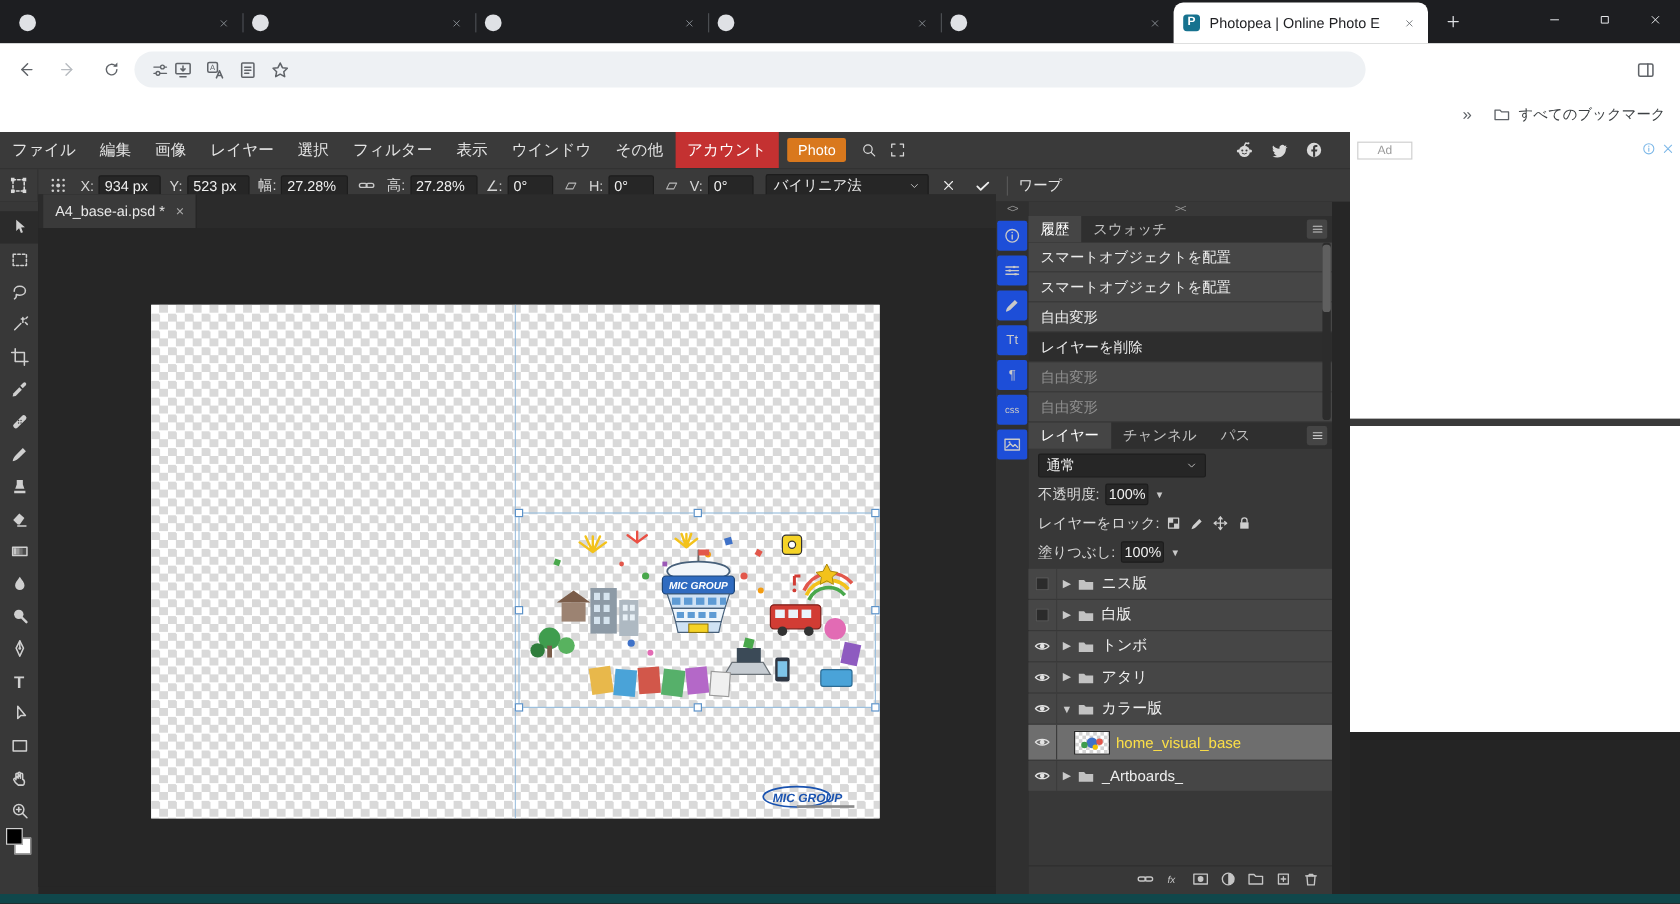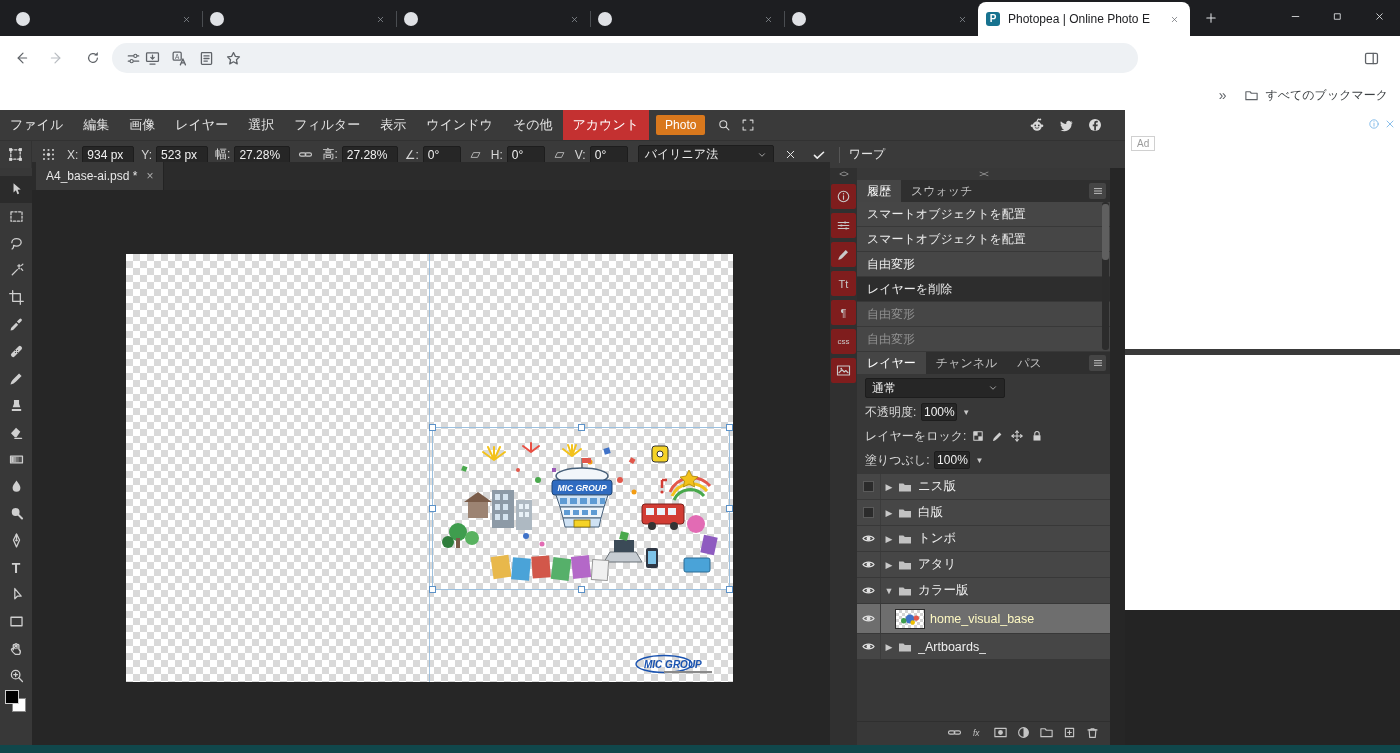--- a/index.html
+++ b/index.html
@@ -101,21 +101,21 @@
 .selbox{position:absolute;left:306px;top:173px;width:298px;height:163px;border:1px solid #9cc0de;}
 .handle{position:absolute;width:7px;height:7px;background:#fff;border:1px solid #5c92c8;}
 .h-nw{left:-4px;top:-4px;}.h-n{left:145px;top:-4px;}.h-ne{right:-4px;top:-4px;}
 .h-w{left:-4px;top:77px;}.h-e{right:-4px;top:77px;}
 .h-sw{left:-4px;bottom:-4px;}.h-s{left:145px;bottom:-4px;}.h-se{right:-4px;bottom:-4px;}
 
 
 .gutter{position:absolute;left:830px;top:58px;width:27px;height:577px;background:#303030;}
 .gut-collapse{display:block;text-align:center;font-size:9px;color:#9a9a9a;height:12px;line-height:12px;letter-spacing:-1px;}
 #side-icons{display:flex;flex-direction:column;align-items:center;gap:4px;padding-top:4px;}
-.side-ic{width:25px;height:25px;background:#7f1d1d;border-radius:2px;display:flex;align-items:center;justify-content:center;color:#c9c9c9;font-size:11px;}
+.side-ic{width:25px;height:25px;background:#1d4ed8;border-radius:2px;display:flex;align-items:center;justify-content:center;color:#c9c9c9;font-size:11px;}
 .side-ic .txt{font-size:11px;}
 .side-ic .txt.small{font-size:8px;}
 
 
 .panels{position:absolute;left:857px;top:58px;width:253px;height:577px;background:#383838;}
 .ptop{height:12px;text-align:center;font-size:9px;color:#9a9a9a;line-height:12px;letter-spacing:-1px;}
 .ptabs{position:relative;height:22px;background:#2f2f2f;display:flex;}
 .ptab{padding:0 10px;font-size:12px;color:#c4c4c4;line-height:22px;white-space:nowrap;}
 .ptab.active{background:#454545;color:#fff;}
 .pmenu{position:absolute;right:4px;top:3px;width:17px;height:16px;background:#454545;border-radius:2px;display:flex;align-items:center;justify-content:center;color:#c9c9c9;}
@@ -136,36 +136,36 @@
 .lay-row{display:flex;align-items:stretch;background:#464646;margin-bottom:1px;height:25px;}
 .lay-row.thumbrow{height:29px;}
 .lay-row.selected{background:#6e6e6e;}
 .eye-cell{width:24px;display:flex;align-items:center;justify-content:center;border-right:1px solid #3c3c3c;color:#e2e2e2;flex:none;}
 .vis-box{width:11px;height:11px;background:#2b2b2b;border:1px solid #5a5a5a;display:block;}
 .lay-body{display:flex;align-items:center;flex:1;min-width:0;}
 .lay-body.indent{padding-left:14px;}
 .lay-arrow{width:16px;text-align:center;font-size:9px;color:#c9c9c9;}
 .lay-folder{display:flex;color:#c2c2c2;}
 .lay-name{margin-left:5px;font-size:12.5px;color:#efefef;white-space:nowrap;overflow:hidden;text-overflow:ellipsis;}
-.lay-row.selected .lay-name{color:#fef9c3;}
+.lay-row.selected .lay-name{color:#fde047;}
 .lay-thumb{position:relative;width:30px;height:20px;border:1px solid #2a2a2a;flex:none;background-color:#fff;
  background-image:conic-gradient(#d4d4d4 90deg,#fff 90deg 180deg,#d4d4d4 180deg 270deg,#fff 270deg);background-size:6px 6px;}
 .th-mic{position:absolute;inset:0;display:flex;align-items:center;justify-content:center;font-size:6px;font-weight:bold;font-style:italic;color:#1a53b0;}
 .so-badge{position:absolute;right:-1px;bottom:-1px;width:9px;height:9px;background:#e8e8e8;border:1px solid #444;}
 .so-badge::after{content:'';position:absolute;left:2px;top:2px;width:3px;height:3px;background:#444;}
 .lbottom{position:absolute;bottom:2px;left:0;right:0;height:22px;display:flex;align-items:center;justify-content:flex-end;gap:8px;padding-right:10px;color:#c5c5c5;border-top:1px solid #2f2f2f;}
 .lbottom span{display:flex;}
 
 
 .adcol{position:absolute;left:1125px;top:0;width:275px;height:635px;background:#242424;}
 .adbox{position:absolute;left:0;width:275px;background:#fff;}
 .ad1{top:0;height:239px;}
 .ad2{top:245px;height:255px;}
 .adgap{position:absolute;left:0;top:239px;width:275px;height:6px;background:#3a3a3a;}
-.adlabel{position:absolute;left:6px;top:26px;font-size:10px;color:#9a9a9a;border:1px solid #d0d0d0;padding:0 5px;line-height:13px;}
+.adlabel{position:absolute;left:6px;top:8px;font-size:10px;color:#9a9a9a;border:1px solid #d0d0d0;padding:0 16px;line-height:13px;}
 .adinfo{position:absolute;right:20px;top:8px;color:#7db8e8;display:flex;}
 .adclose{position:absolute;right:4px;top:8px;color:#7db8e8;display:flex;}
 
 
 .taskbar{position:absolute;left:0;top:745px;width:1400px;height:8px;background:#10474b;}
 </style>
 </head>
 <body>
 
 <div id="root">

